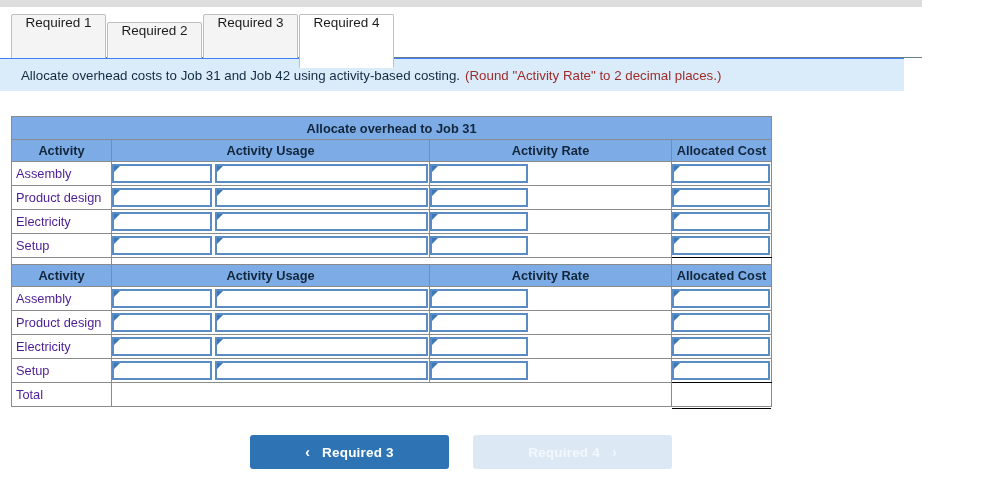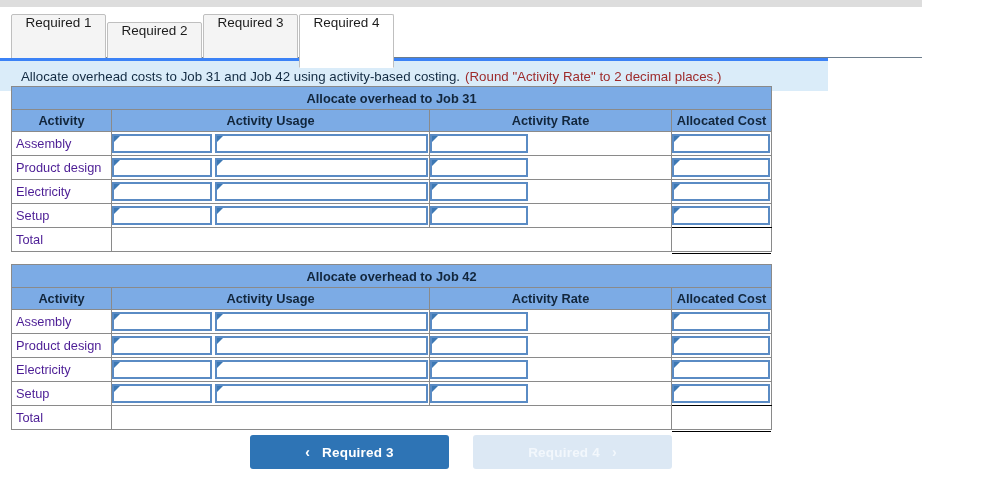--- a/index.html
+++ b/index.html
@@ -55,25 +55,25 @@
     background: #ffffff;
     border-bottom-color: #ffffff;
     z-index: 3;
   }
 
   
   #instruction {
     position: absolute;
     left: 0;
     top: 58px;
-    width: 828px;
+    width: 904px;
     height: 33px;
     background: #daecf9;
     box-sizing: border-box;
-    border-top: 3px solid #3b82f6;
+    border-top: 1px solid #3b82f6;
     display: flex;
     align-items: center;
     padding-left: 21px;
     font-size: 13.3px;
     color: #132b42;
   }
   #instruction .hint {
     color: #9e2b2b;
     margin-left: 5px;
   }
@@ -81,21 +81,21 @@
   
   .abc-table {
     position: absolute;
     left: 11px;
     width: 760px;
     border-collapse: collapse;
     table-layout: fixed;
     font-size: 12.6px;
     background: #ffffff;
   }
-  #table-job31 { top: 86px; }
+  #table-job31 { top: 116px; }
   #table-job42 { top: 264px; }
 
   .abc-table th,
   .abc-table td {
     border: 1px solid #8a8a8a;
     padding: 0;
     margin: 0;
   }
 
   .title-row th {
@@ -338,23 +338,20 @@
 </table>
 
 <table class="abc-table" id="table-job42">
   <colgroup>
     <col style="width:100px">
     <col style="width:318px">
     <col style="width:242px">
     <col style="width:100px">
   </colgroup>
   <tbody>
-    <tr class="title-row">
-      <th colspan="4">Allocate overhead to Job 42</th>
-    </tr>
     <tr class="head-row">
       <th>Activity</th>
       <th>Activity Usage</th>
       <th>Activity Rate</th>
       <th>Allocated Cost</th>
     </tr>
 
     <tr>
       <td class="label-cell">Assembly</td>
       <td class="input-cell cell-pad">

